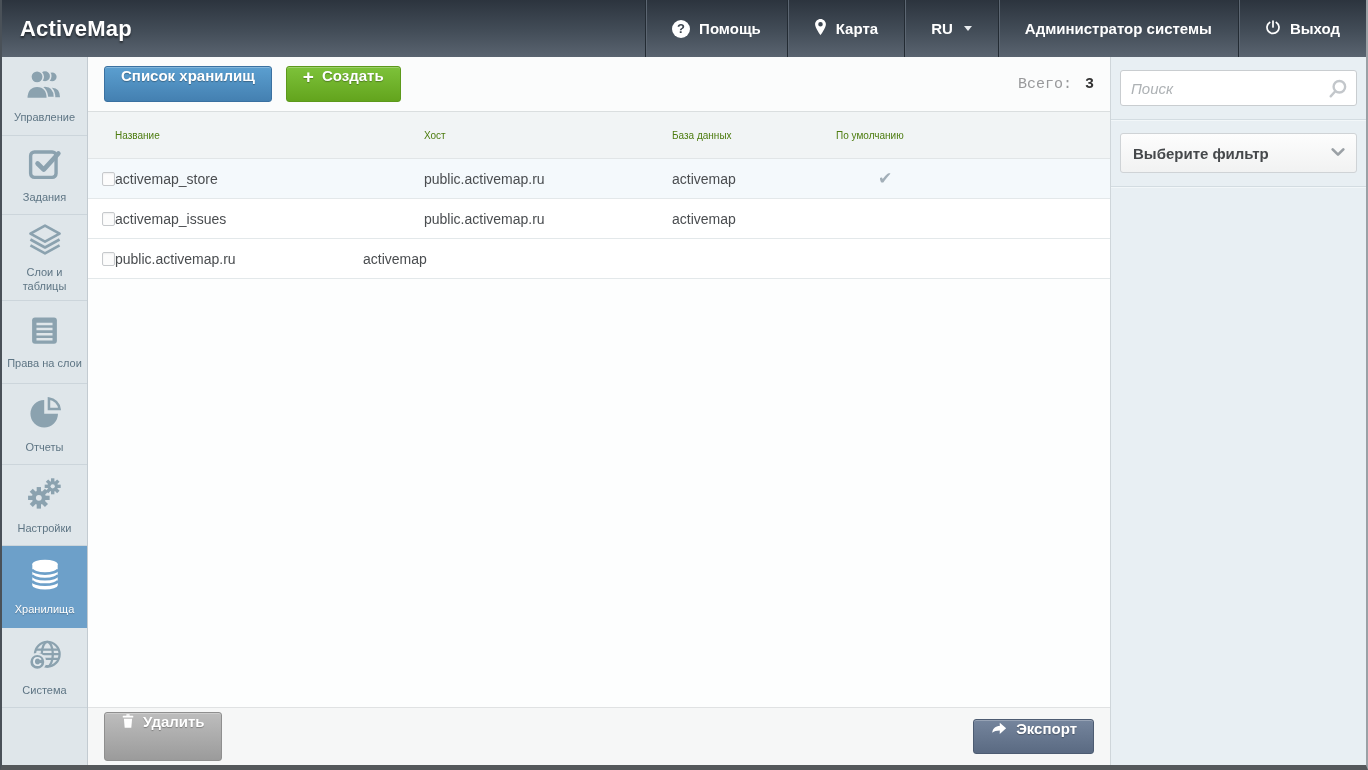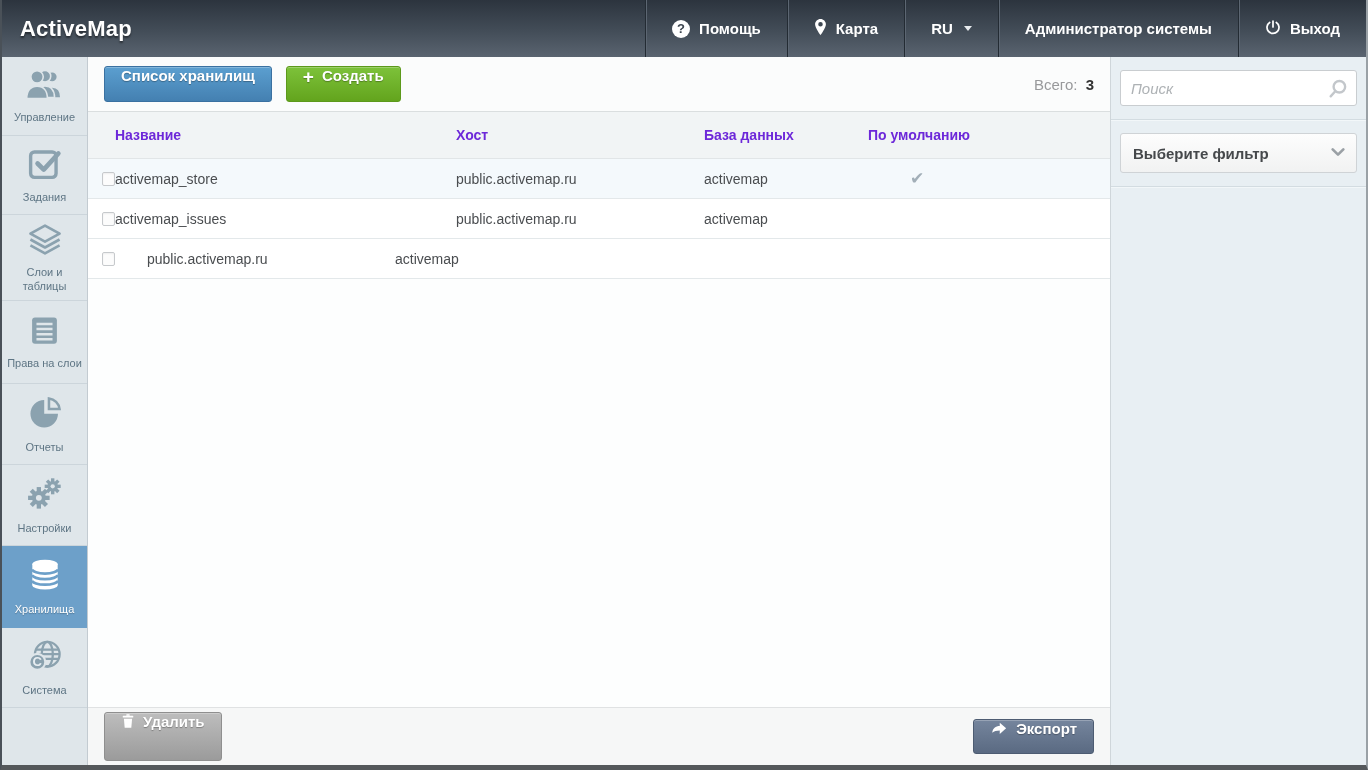--- a/index.html
+++ b/index.html
@@ -37,33 +37,33 @@
   
   .main { flex:1; display:flex; flex-direction:column; background:#fdfefe; border-right:1px solid #cfd6da; min-width:0; }
   .toolbar { height:55px; flex:0 0 55px; background:#fbfcfc; display:flex; align-items:center; padding:0 16px; gap:14px;
              border-bottom:1px solid #dadedf; }
   .btn { display:inline-flex; align-items:flex-start; gap:8px; height:36px; padding:0 16px; border-radius:3px;
          font-size:15px; font-weight:bold; color:#fff; cursor:pointer; text-shadow:0 1px 1px rgba(0,0,0,.3);
          box-shadow:inset 0 1px 0 rgba(255,255,255,.25); }
   .btn-list { background:linear-gradient(180deg,#5b9fd0,#4480b1); border:1px solid #3a71a1; }
   .btn-create { background:linear-gradient(180deg,#7dc23a,#63a41d); border:1px solid #5c991b; }
   .btn-create .plus { font-size:19px; font-weight:bold; line-height:1; }
-  .total { margin-left:auto; font-size:15px; color:#98999b; }
+  .total { margin-left:auto; font-size:15px; color:#98999b;font-family:Liberation Mono, monospace; }
   .total b { color:#333; margin-left:4px; }
 
   .table { display:flex; flex-direction:column; }
   .thead { height:47px; display:flex; align-items:center; background:#f1f4f5; border-bottom:1px solid #e1e5e7; }
-  .th { font-size:14px; font-weight:bold; color:#6d28d9; }
+  .th { font-size:10px; font-weight:normal; color:#4d7c0f; }
   .th .sortable { border-bottom:1px dotted #a8b2b8; padding-bottom:3px; cursor:pointer; }
   .trow { height:40px; display:flex; align-items:center; background:#fff; border-bottom:1px solid #e3e8ea; font-size:14px; color:#4a4d50; }
   .trow.first { background:#f4f9fc; }
   .cell { overflow:hidden; white-space:nowrap; }
   .c-cb   { width:27px; padding-left:14px; display:flex; }
   .c-name { width:309px; padding-left:0; }
-  .c-host { width:248px;margin-left:32px; }
+  .c-host { width:248px; }
   .c-db   { width:164px; }
   .c-def  { flex:1; }
   .thead .c-name, .trow .c-name { padding-left:0; }
   .cb { width:14px; height:14px; border:1px solid #c6c9cc; border-radius:2px; background:#fcfcfc; cursor:pointer;
         box-shadow:inset 0 1px 2px rgba(0,0,0,.06); }
   .defmark { display:inline-block; margin-left:42px; color:#a2afb8; font-size:17px; }
   .tspacer { flex:1; background:#fdfefe; }
 
   .bottombar { height:58px; flex:0 0 58px; background:#f6f7f7; border-top:1px solid #e0e2e3;
                display:flex; align-items:center; padding:0 16px; }

